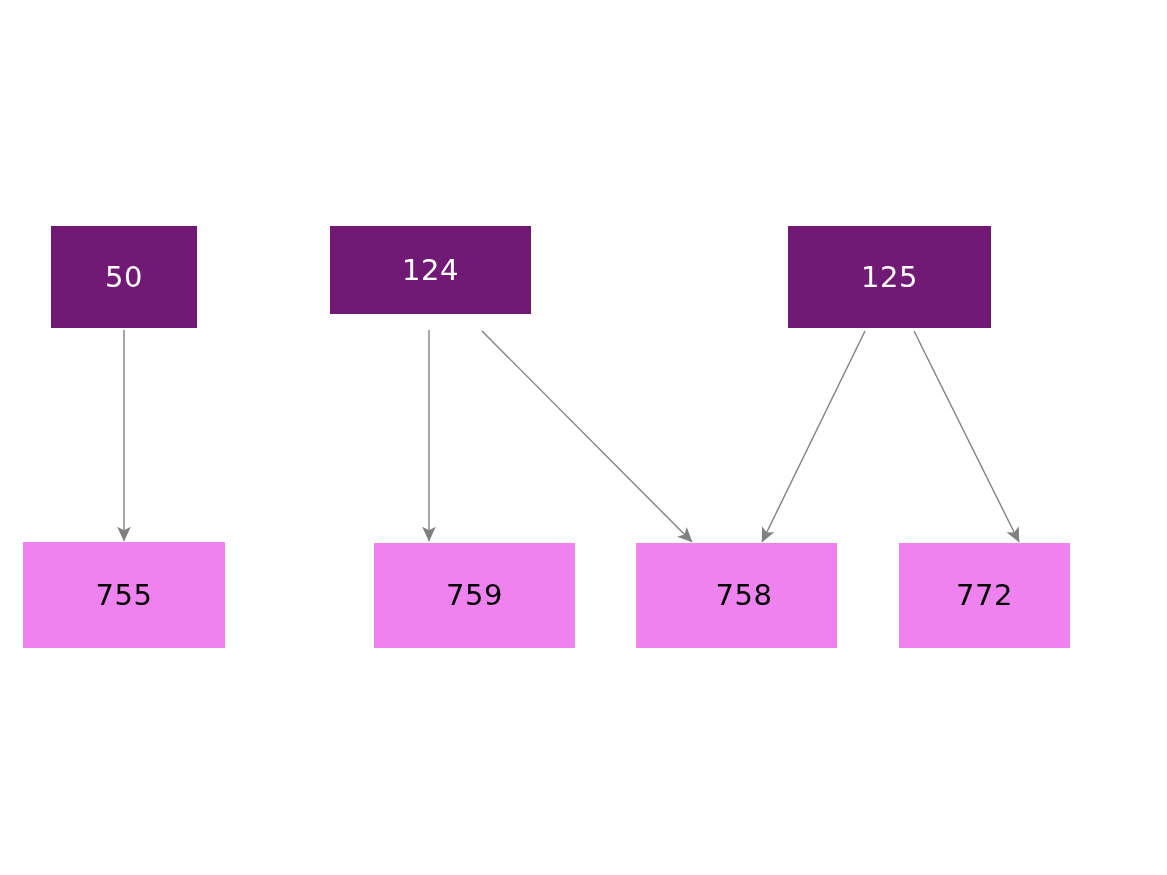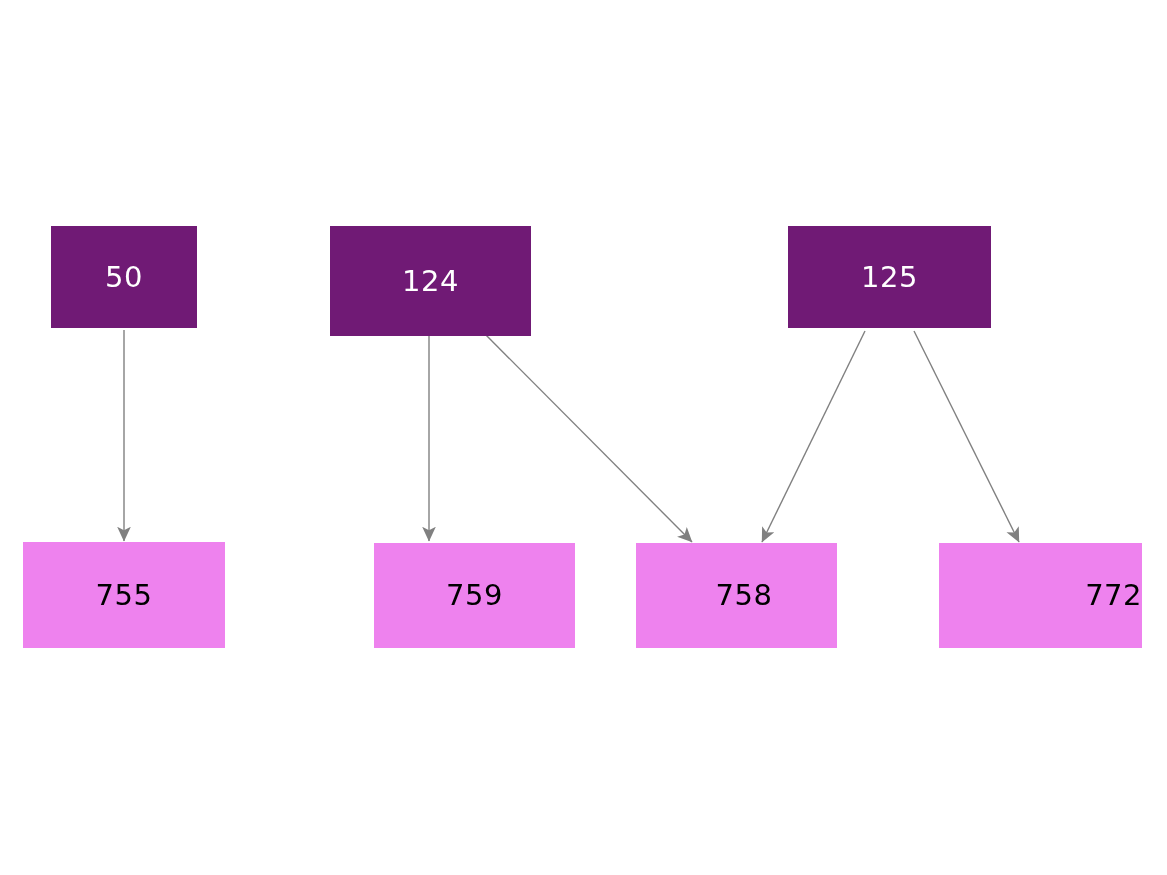--- a/index.html
+++ b/index.html
@@ -67,37 +67,37 @@
         <line x1="482" y1="331" x2="692" y2="542" stroke="#808080" stroke-width="1.4" marker-end="url(#gv-arrow)"></line>
         <line x1="865" y1="331" x2="762" y2="542" stroke="#808080" stroke-width="1.4" marker-end="url(#gv-arrow)"></line>
         <line x1="914" y1="331" x2="1019" y2="542" stroke="#808080" stroke-width="1.4" marker-end="url(#gv-arrow)"></line>
       </g>
   </svg>
 
   <div class="node-box node-source" style="left:51px;top:226px;width:146px;height:102px;">
     <span class="node-label">50</span>
   </div>
 
-  <div class="node-box node-source" style="left:330px;top:226px;width:201px;height:110px;">
+  <div class="node-box node-source" style="left:330px;top:226px;width:201px;height:88px;">
     <span class="node-label">124</span>
   </div>
 
   <div class="node-box node-source" style="left:788px;top:226px;width:203px;height:102px;">
     <span class="node-label">125</span>
   </div>
 
   <div class="node-box node-target" style="left:23px;top:542px;width:202px;height:106px;">
     <span class="node-label">755</span>
   </div>
 
   <div class="node-box node-target" style="left:330px;top:543px;width:201px;height:105px;margin-left:44px;">
     <span class="node-label">759</span>
   </div>
 
   <div class="node-box node-target" style="left:636px;top:543px;width:201px;height:105px;padding-left:15px;">
     <span class="node-label">758</span>
   </div>
 
-  <div class="node-box node-target" style="left:939px;top:543px;width:203px;height:105px;justify-content:flex-end;">
+  <div class="node-box node-target" style="left:899px;top:543px;width:171px;height:105px;">
     <span class="node-label">772</span>
   </div>
 
 </div>
 
 </body></html>

